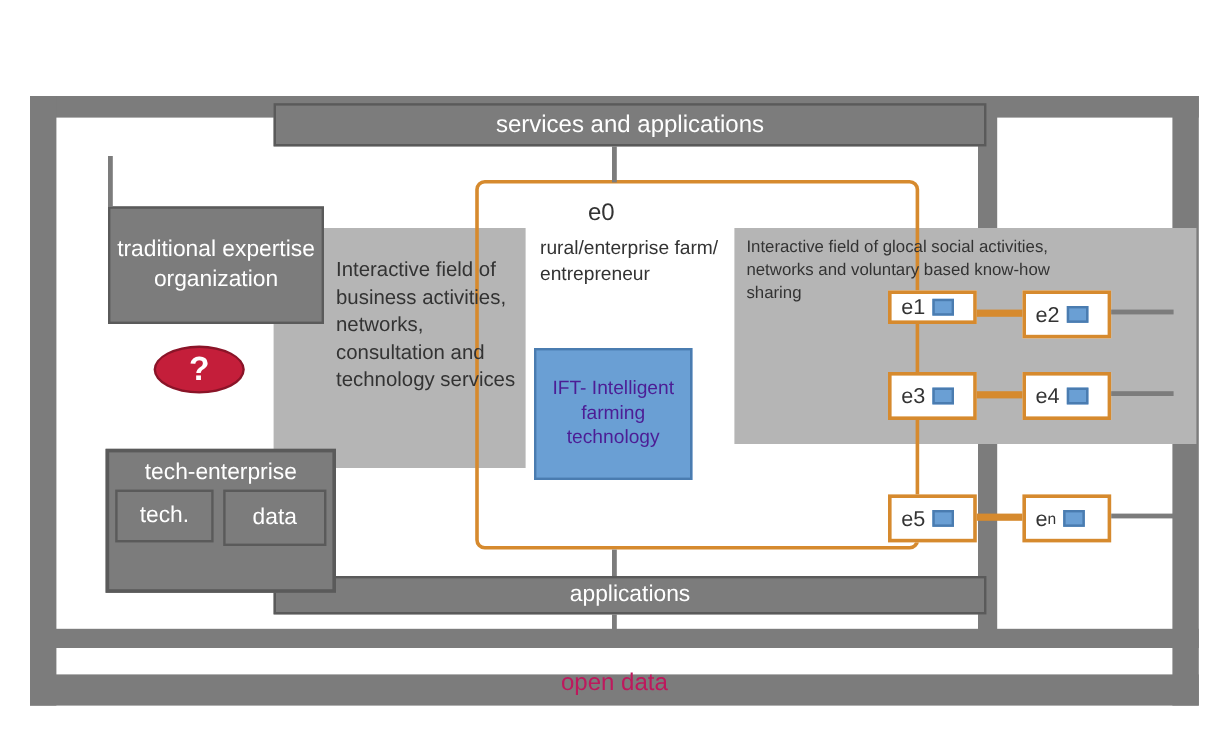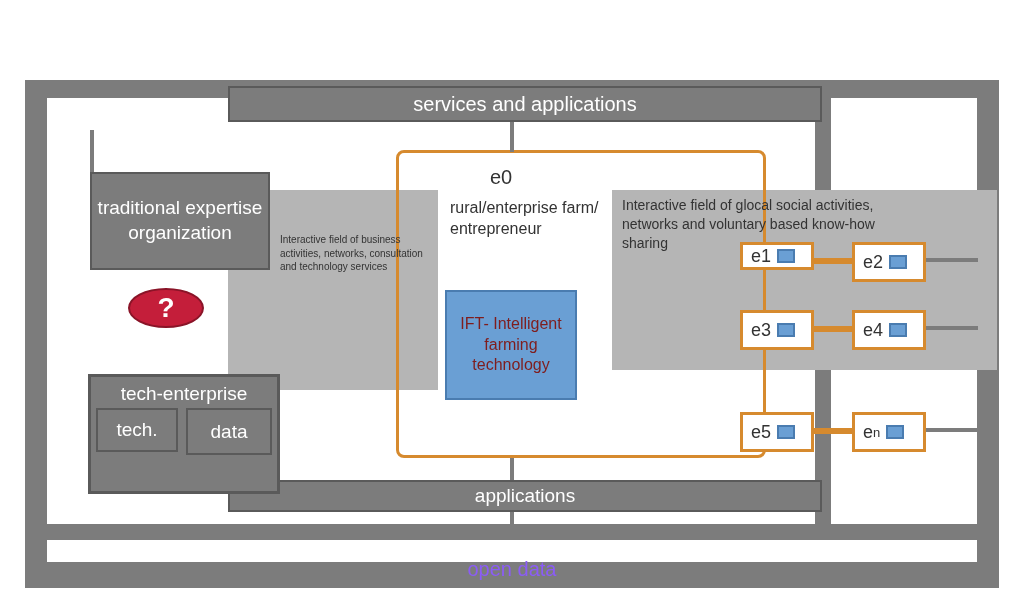--- a/index.html
+++ b/index.html
@@ -6,21 +6,21 @@
   body { font-family: Arial, sans-serif; background: #fff; width: 1024px; height: 608px; position: relative; overflow: hidden; }
   .abs { position: absolute; }
   .gray-frame { background: #7c7c7c; }
   .gray-box { background: #7c7c7c; color: #fff; display: flex; align-items: center; justify-content: center; text-align: center; border: 2px solid #5a5a5a; }
   .gray-panel { background: #b5b5b5; }
   .orange-border { border: 3px solid #d68a2e; background: transparent; border-radius: 8px; }
   .orange-box { border: 3px solid #d68a2e; background: #fff; display: flex; align-items: center; }
   .blue-sq { width: 18px; height: 14px; background: #6a9fd4; border: 2px solid #4a7cb0; margin-left: 6px; }
   .label { color: #333; }
   .q-ellipse { background: #c41e3a; color: #fff; border-radius: 50%; display: flex; align-items: center; justify-content: center; font-size: 28px; font-weight: bold; border: 2px solid #8a1428; }
-  .ift-box { background: #6a9fd4; border: 2px solid #4a7cb0; color: #7f1d1d; display: flex; align-items: center; justify-content: center; text-align: center; }
+  .ift-box { background: #6a9fd4; border: 2px solid #4a7cb0; color: #4c1d95; display: flex; align-items: center; justify-content: center; text-align: center; }
   .conn { background: #7c7c7c; }
   .conn-o { background: #d68a2e; }
 </style>
 </head>
 <body>
 
 <div class="abs gray-frame" style="left:25px; top:80px; width:974px; height:18px;"></div>
 <div class="abs gray-frame" style="left:25px; top:80px; width:22px; height:508px;"></div>
 <div class="abs gray-frame" style="left:815px; top:80px; width:16px; height:460px;"></div>
 <div class="abs gray-frame" style="left:977px; top:80px; width:22px; height:508px;"></div>
@@ -28,21 +28,21 @@
 <div class="abs gray-frame" style="left:25px; top:562px; width:974px; height:26px;"></div>
 
 <div class="abs gray-box" style="left:228px; top:86px; width:594px; height:36px; font-size:20px;">
   <span>services and applications</span>
 </div>
 
 <div class="abs gray-box" style="left:228px; top:480px; width:594px; height:32px; font-size:19px;">
   <span>applications</span>
 </div>
 
-<div class="abs" style="left:25px; top:558px; width:974px; text-align:center; color:#8b5cf6; font-size:20px;">
+<div class="abs" style="left:25px; top:558px; width:974px; text-align:center; color:#be185d; font-size:20px;">
   <span>open data</span>
 </div>
 
 <div class="abs gray-panel" style="left:228px; top:190px; width:210px; height:200px;"></div>
 <div class="abs gray-panel" style="left:612px; top:190px; width:385px; height:180px;"></div>
 
 <div class="abs orange-border" style="left:396px; top:150px; width:370px; height:308px;"></div>
 
 <div class="abs gray-box" style="left:90px; top:172px; width:180px; height:98px; font-size:19px; line-height:1.3;">
   <span>traditional expertise organization</span>
@@ -55,21 +55,21 @@
 <div class="abs gray-box" style="left:88px; top:342px; width:192px; height:120px; border:3px solid #5a5a5a; align-items:flex-start; padding-top:6px; font-size:19px;margin-top:32px;">
   <span>tech-enterprise</span>
 </div>
 <div class="abs gray-box" style="left:96px; top:408px; width:82px; height:44px; font-size:19px;">
   <span>tech.</span>
 </div>
 <div class="abs gray-box" style="left:186px; top:408px; width:86px; height:47px; font-size:19px;">
   <span>data</span>
 </div>
 
-<div class="abs label" style="left:280px; top:214px; width:150px; font-size:10px; line-height:1.35;margin-top:19px;">
+<div class="abs label" style="left:280px; top:214px; width:150px; font-size:17px; line-height:1.35;">
   <span>Interactive field of business activities, networks, consultation and technology services</span>
 </div>
 
 <div class="abs label" style="left:490px; top:166px; font-size:20px;">
   <span>e0</span>
 </div>
 <div class="abs label" style="left:450px; top:198px; width:150px; font-size:16px; line-height:1.3;">
   <span>rural/enterprise farm/ entrepreneur</span>
 </div>
 <div class="abs ift-box" style="left:445px; top:290px; width:132px; height:110px; font-size:16px; line-height:1.3;">

